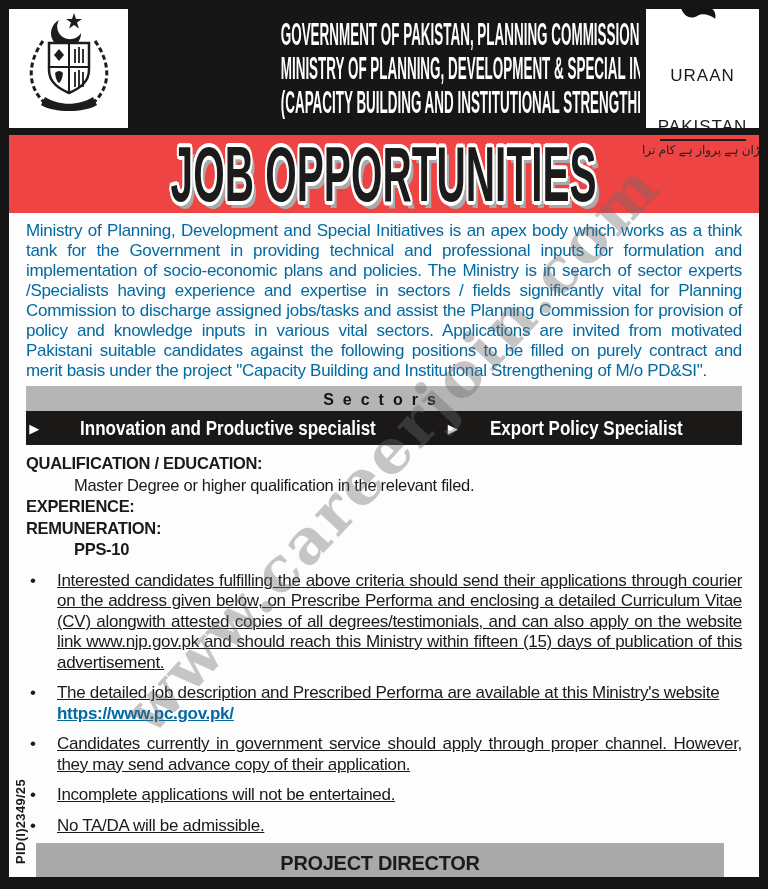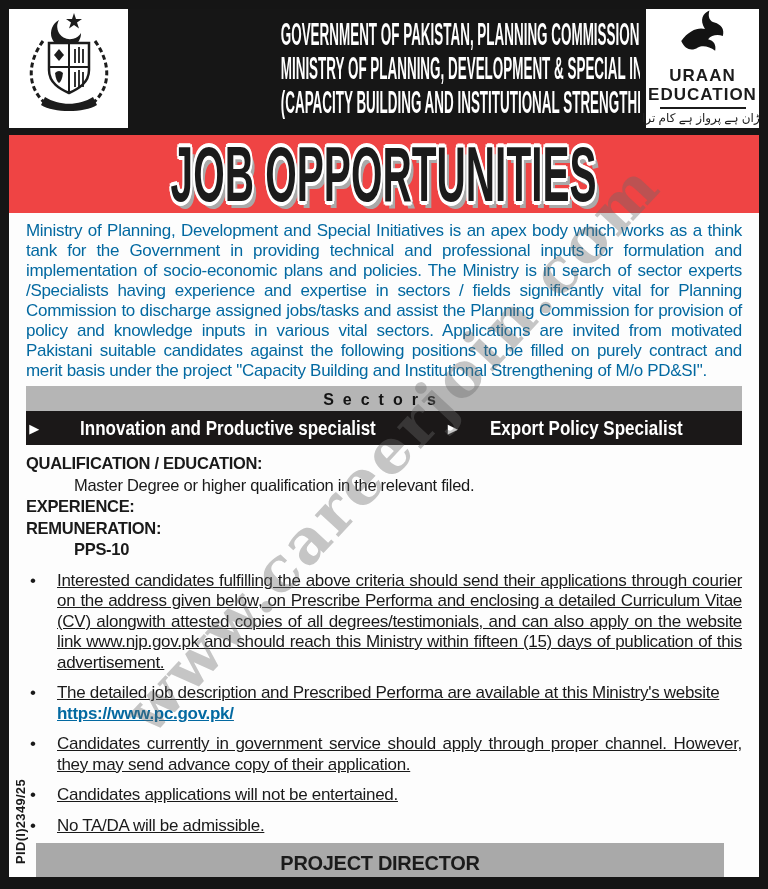--- a/index.html
+++ b/index.html
@@ -19,21 +19,21 @@
     background:#fff; height:121px; display:flex; flex-direction:column;
     align-items:center; justify-content:center; flex:0 0 auto;
   }
   .emblem-box { width:119px; }
   .uraan-box { width:113px; padding:4px 5px; }
   .header-titles { flex:1; text-align:center; color:#fff; overflow:hidden; }
   .hline {
     font-weight:700; font-size:32px; line-height:34px; white-space:nowrap;
     transform:scaleX(0.42); transform-origin:center; letter-spacing:0px;
   }
-  .uraan-name { font-weight:700; font-size:17px; line-height:19px; letter-spacing:1px; color:#1b1b1b; }
+  .uraan-name { font-weight:400; font-size:17px; line-height:19px; letter-spacing:1px; color:#1b1b1b;margin-top:32px; }
   .uraan-rule { width:86px; border-top:2px solid #1b1b1b; margin:3px 0 2px 0; }
   .uraan-tagline { font-size:12px; color:#222; white-space:nowrap; }
 
   
   .title-band { height:78px; background:#ef4444; display:flex; align-items:center; justify-content:center; }
   .big-title {
     font-weight:700; font-size:78px; line-height:78px; white-space:nowrap;
     transform:scaleX(0.52); transform-origin:center; color:#1b1b1b;
     text-shadow:
       -3px -3px 0 #fff, 3px -3px 0 #fff, -3px 3px 0 #fff, 3px 3px 0 #fff,
@@ -127,21 +127,21 @@
       <div class="hline">(CAPACITY BUILDING AND INSTITUTIONAL STRENGTHENING)</div>
     </div>
 
     <div class="logo-box uraan-box">
       <span>
         <svg width="64" height="52" viewBox="0 0 100 80">
           <path d="M16,48 C28,30 44,26 53,29 C44,14 50,4 60,0 C57,11 61,17 68,19 C78,22 84,29 81,40 C72,37 63,39 58,45 C67,47 71,54 69,63 C60,56 49,54 42,58 C33,64 22,62 16,48 Z" fill="#131313"></path>
         </svg>
       </span>
       <div class="uraan-name">URAAN</div>
-      <div class="uraan-name">EDUCATION</div>
+      <div class="uraan-name">PAKISTAN</div>
       <div class="uraan-rule"></div>
       <div class="uraan-tagline">اُڑان ہے پرواز ہے کام ترا</div>
     </div>
   </div>
 
   <div class="title-band">
     <div class="big-title">JOB OPPORTUNITIES</div>
   </div>
 
   <div class="content">
@@ -168,21 +168,21 @@
       <div class="dtext dbold">PPS-10</div>
     </div>
 
     <ul class="bullets">
       <li><span>Interested candidates fulfilling the above criteria should send their applications through courier on the address given below, on Prescribe Performa and enclosing a detailed Curriculum Vitae (CV) alongwith attested copies of all degrees/testimonials, and can also apply on the website link www.njp.gov.pk and should reach this Ministry within fifteen (15) days of publication of this advertisement.</span></li>
       <li>
         <span>The detailed job description and Prescribed Performa are available at this Ministry's website</span><br>
         <a class="bullet-link" href="#">https://www.pc.gov.pk/</a>
       </li>
       <li><span>Candidates currently in government service should apply through proper channel. However, they may send advance copy of their application.</span></li>
-      <li><span>Candidates applications will not be entertained.</span></li>
+      <li><span>Incomplete applications will not be entertained.</span></li>
       <li><span>No TA/DA will be admissible.</span></li>
     </ul>
 
     <div class="footer-box">
       <div class="f-title">PROJECT DIRECTOR</div>
       <div class="f-line">Capacity Building and Institutional Strengthening</div>
 
     </div>
   </div>
 

